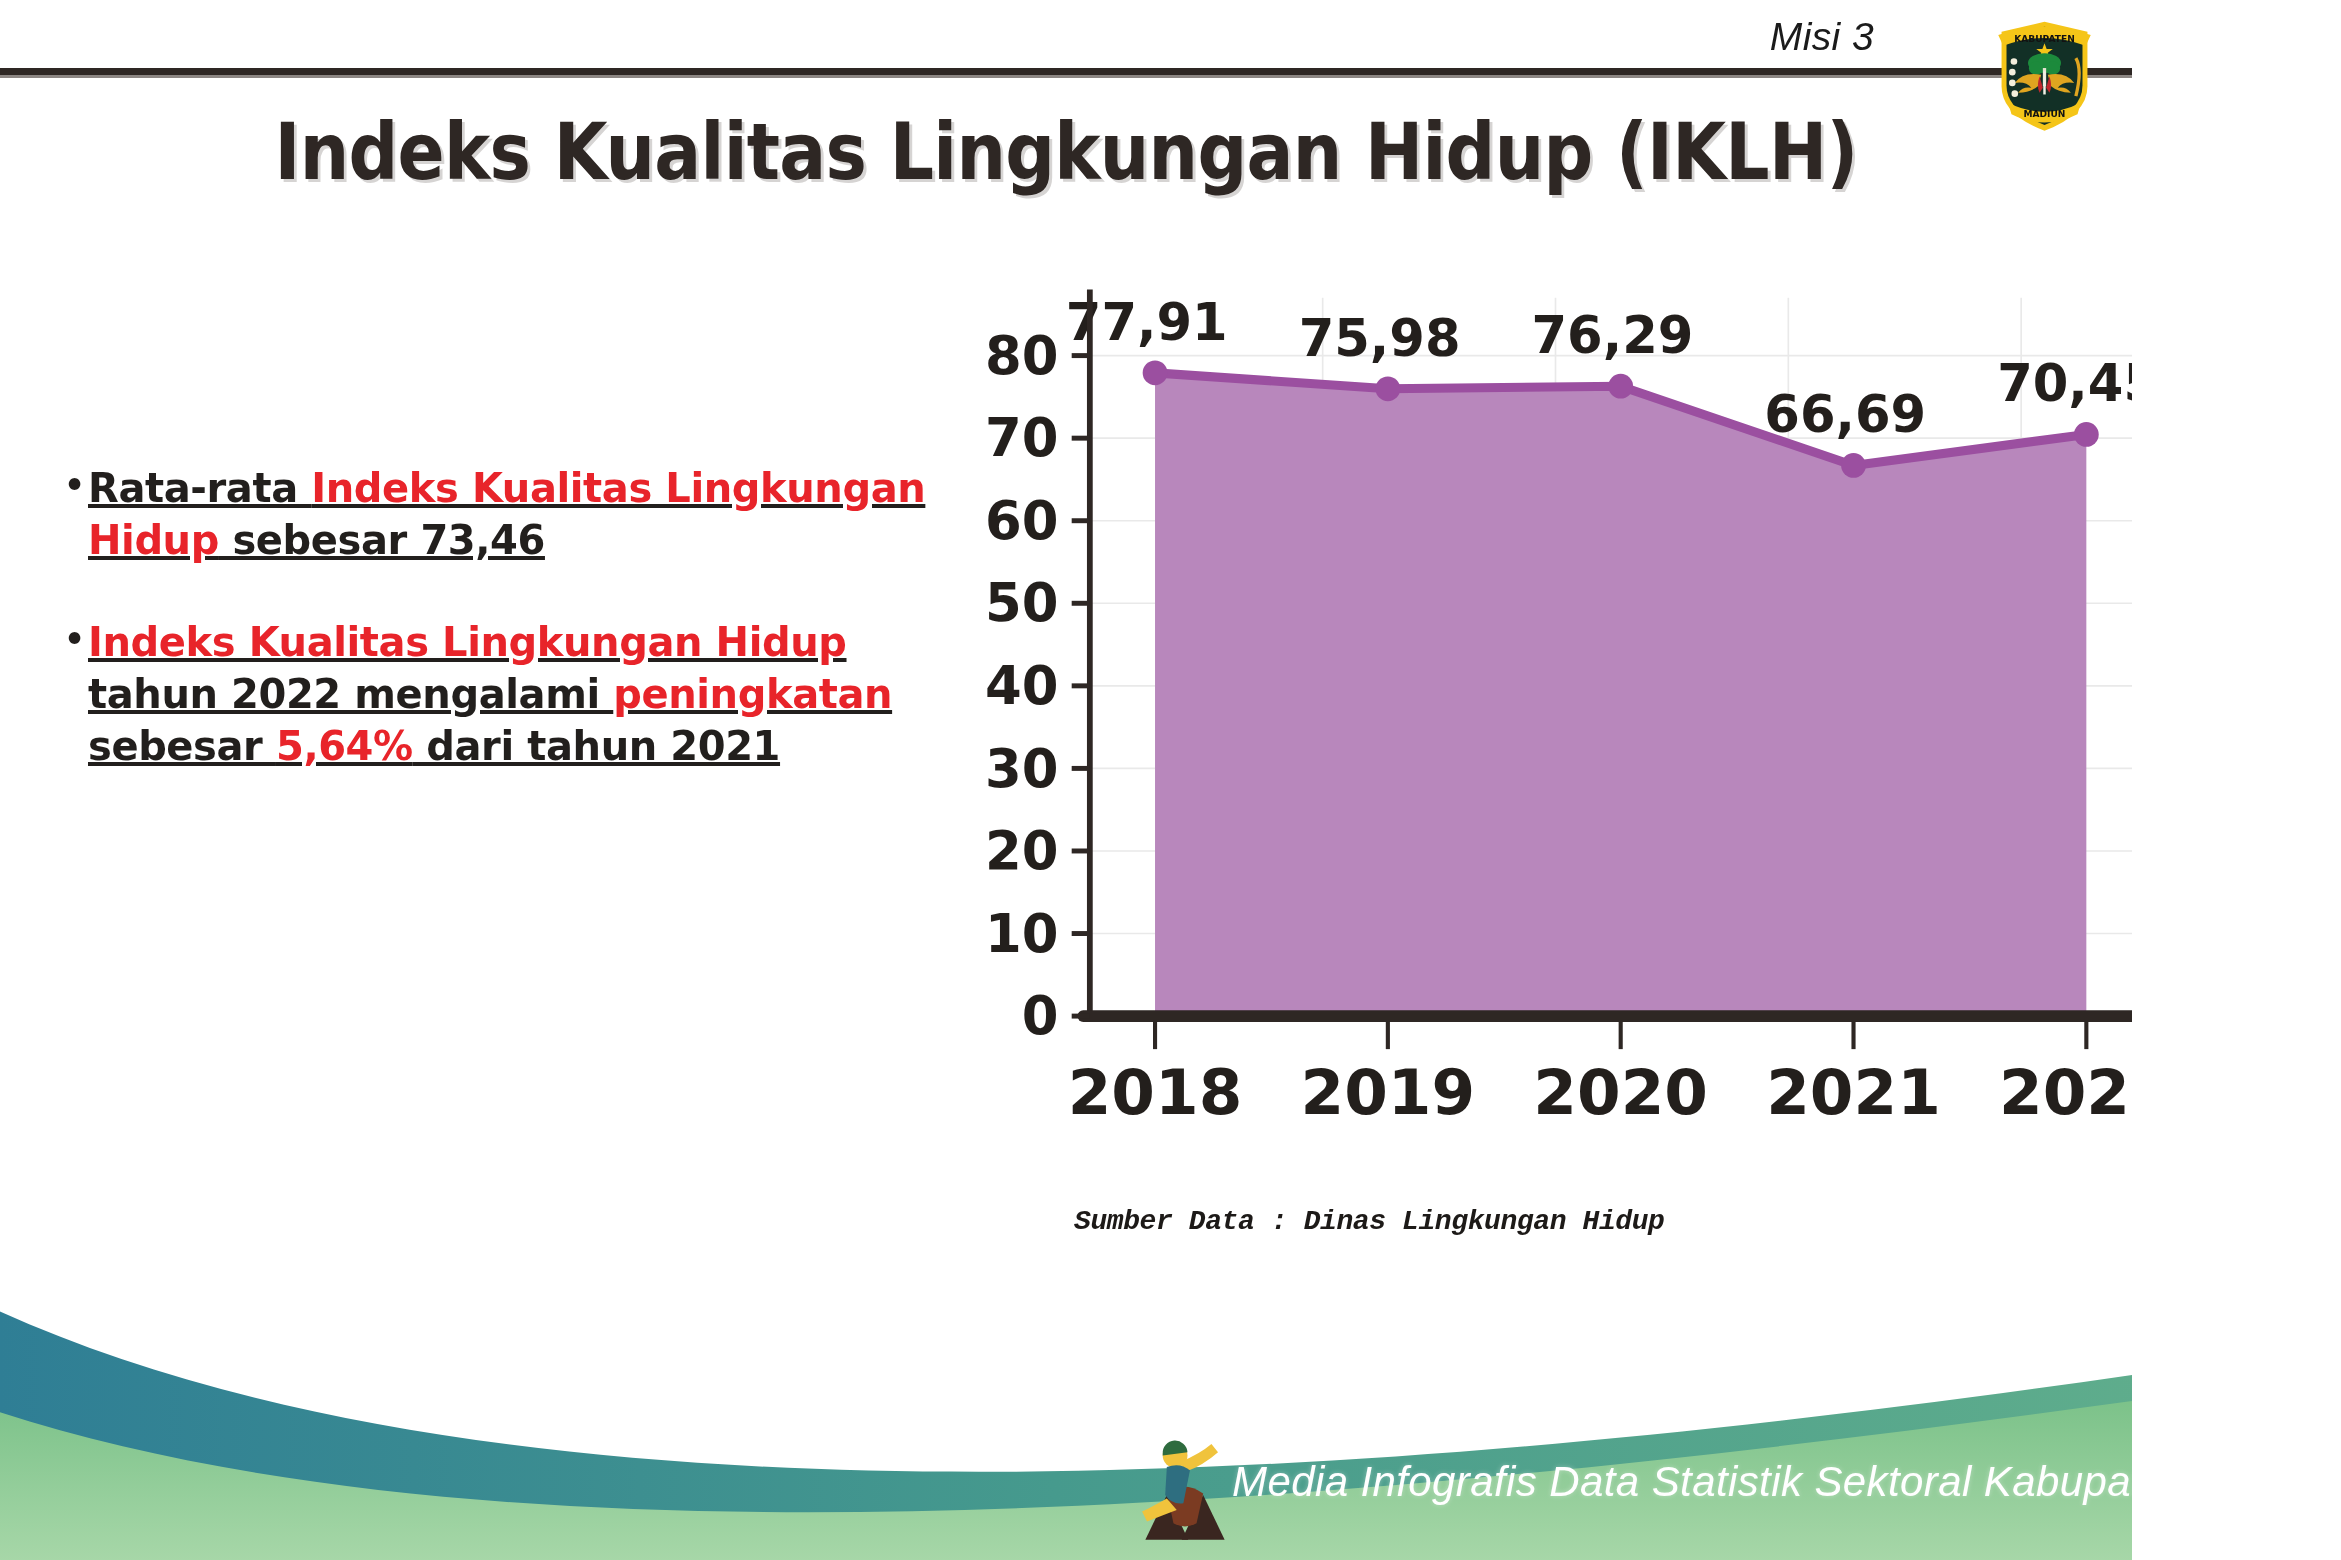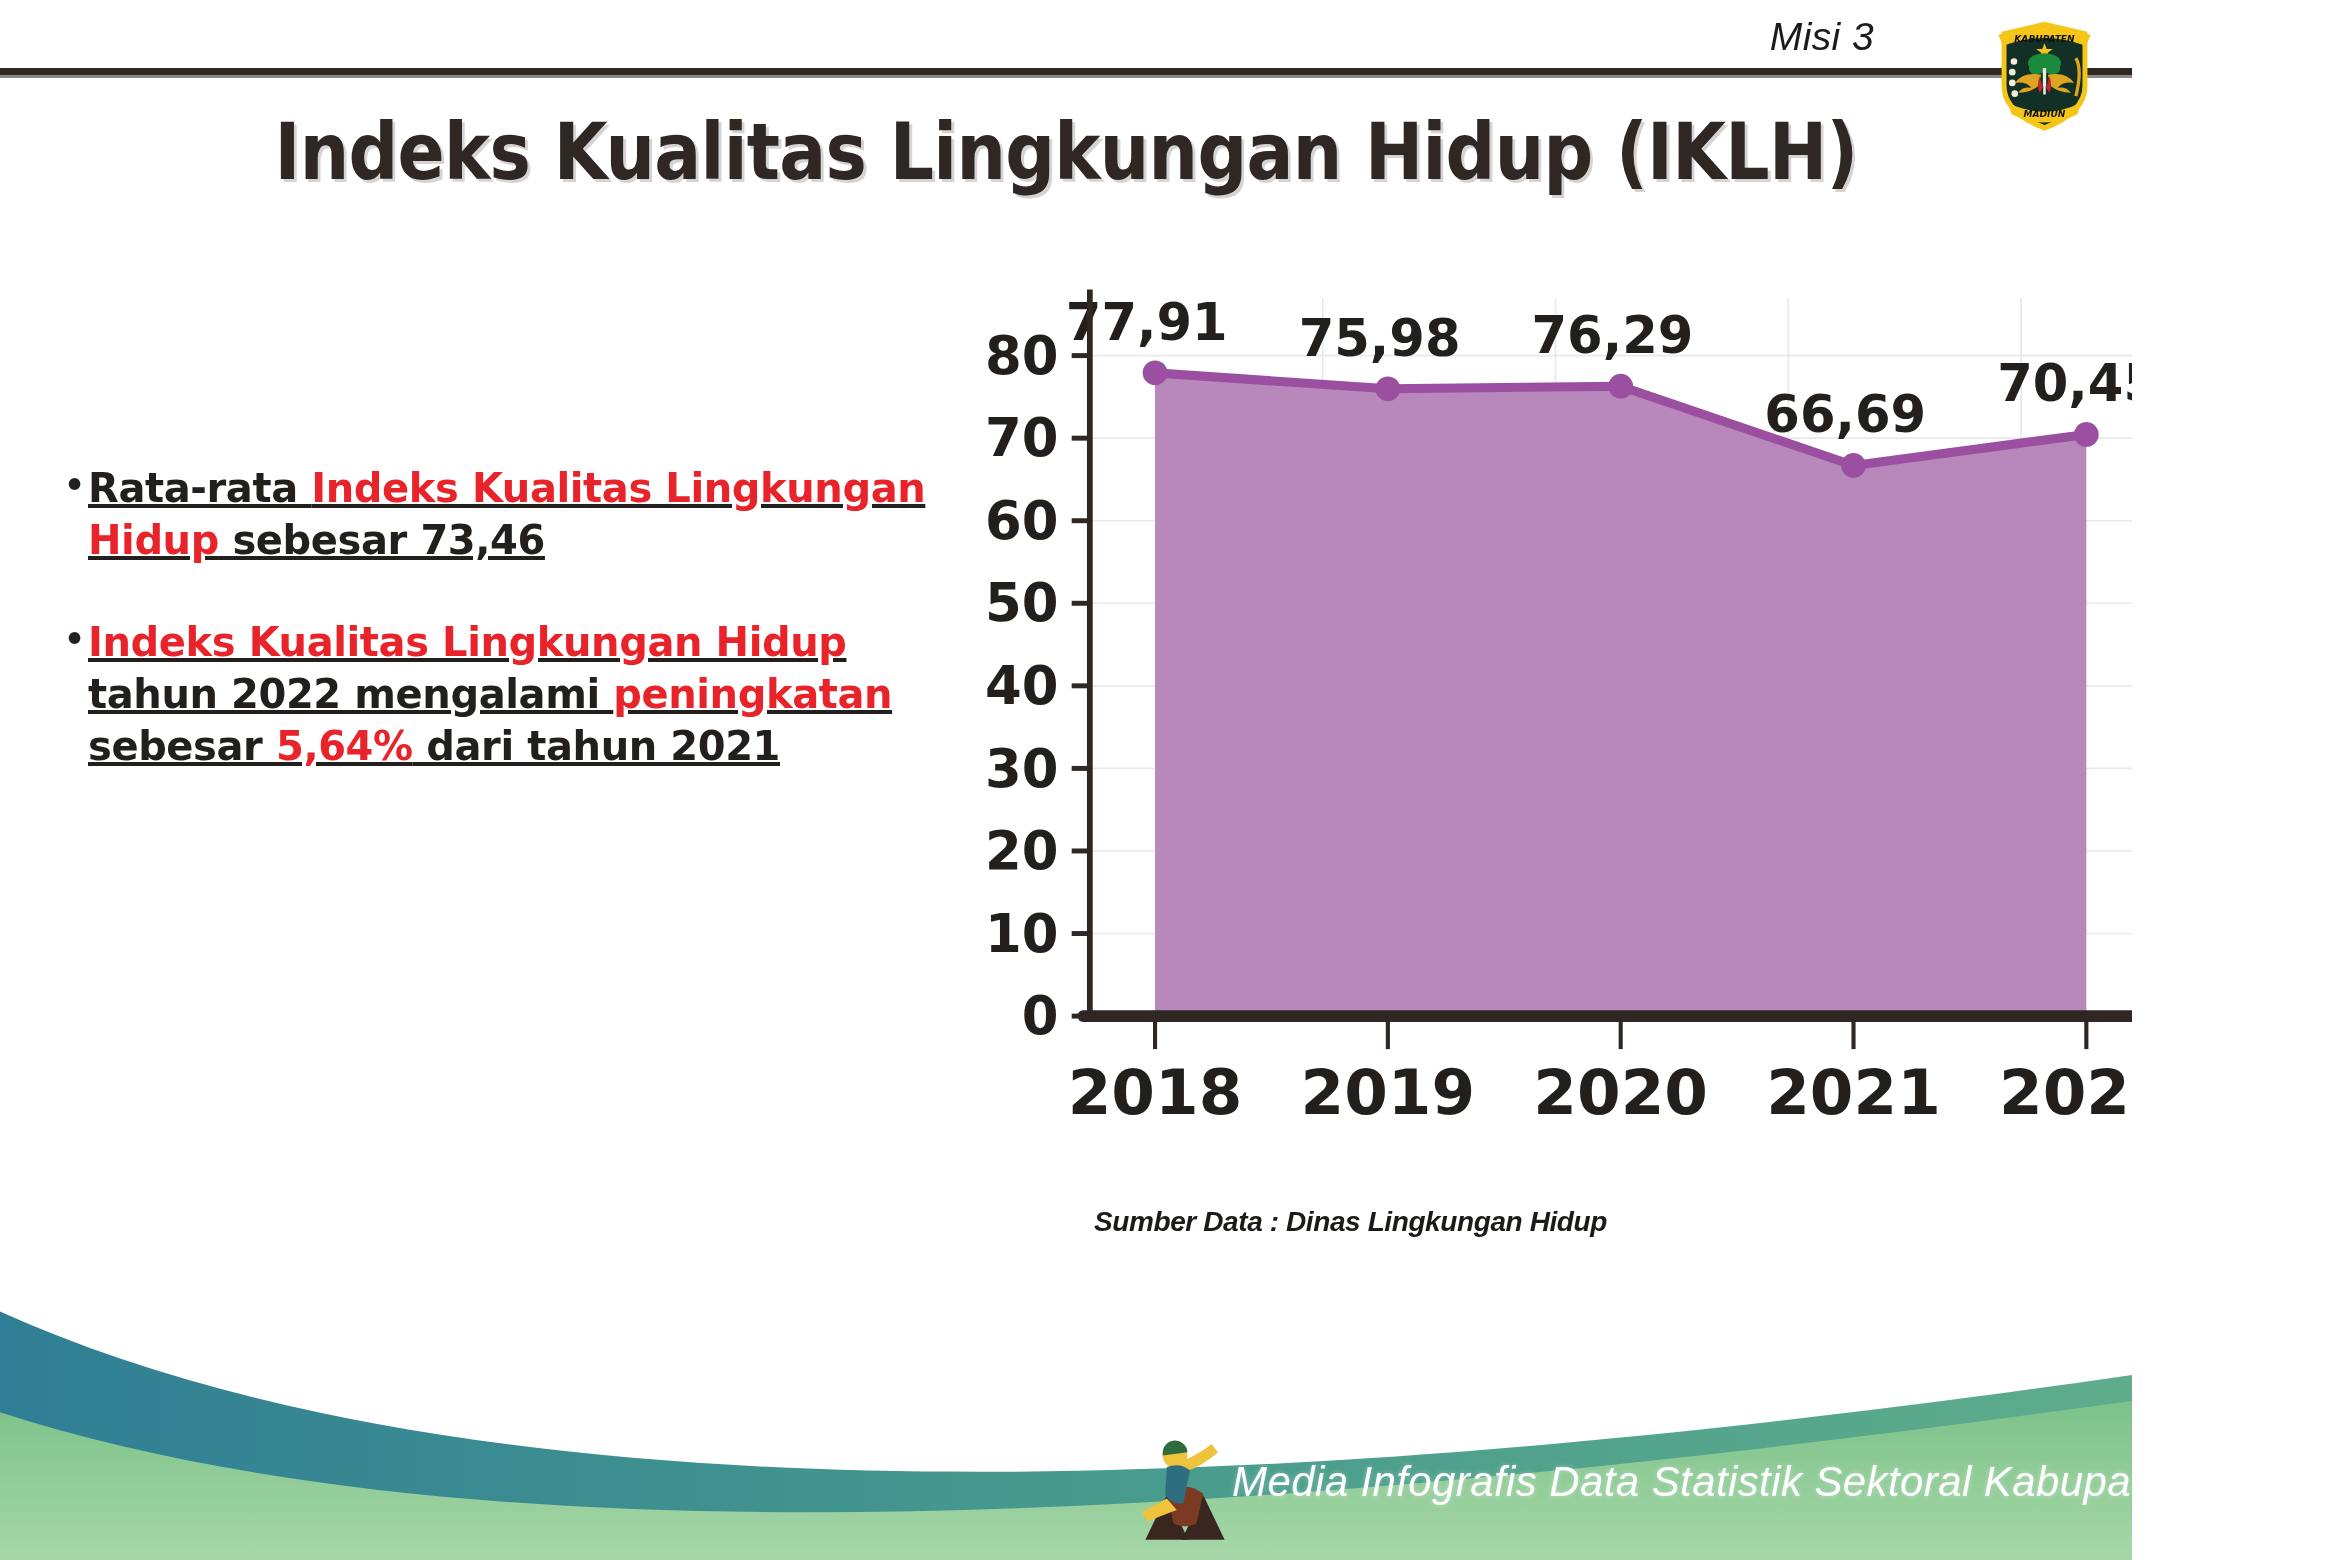--- a/index.html
+++ b/index.html
@@ -65,21 +65,20 @@
     white-space: nowrap;
   }
 
   
   .emblem {
     position: absolute;
     right: 33px;
     top: 10px;
     width: 109px;
     height: 126px;
-    font-style: italic;
   }
 
   
   .page-title {
     position: absolute;
     left: 0;
     right: 0;
     top: 106px;
     text-align: center;
     font-family: "DejaVu Sans", sans-serif;
@@ -136,28 +135,27 @@
     left: 966px;
     top: 281px;
     width: 1321px;
     height: 884px;
     text-decoration: underline;
   }
   .chart-caption {
     position: absolute;
     left: 1074px;
     top: 1206px;
-    font-family: Liberation Sans, sans-serif;
+    font-family: Liberation Mono, monospace;
     font-style: italic;
     font-weight: bold;
     font-size: 28px;
     color: #1d1a18;
     letter-spacing: -0.4px;
     white-space: nowrap;
-    margin-left: 20px;
   }
 
   
   .footer {
     position: absolute;
     left: 0;
     bottom: 0;
     width: 2342px;
     height: 314px;
   }

